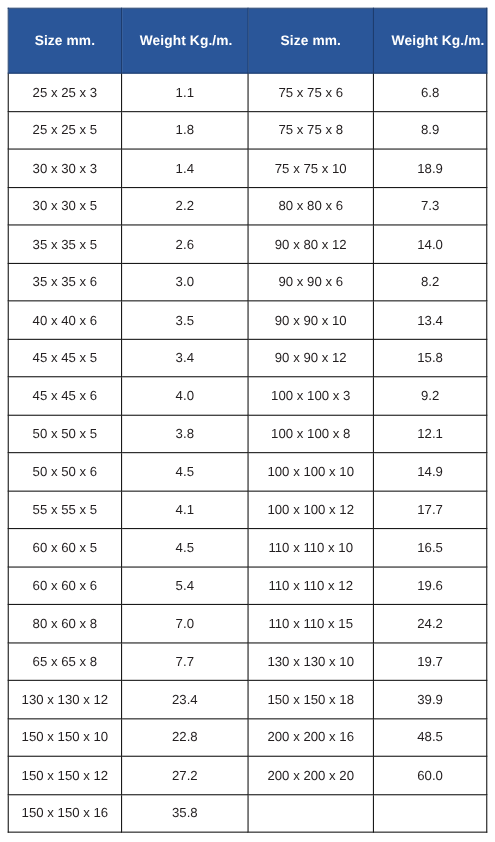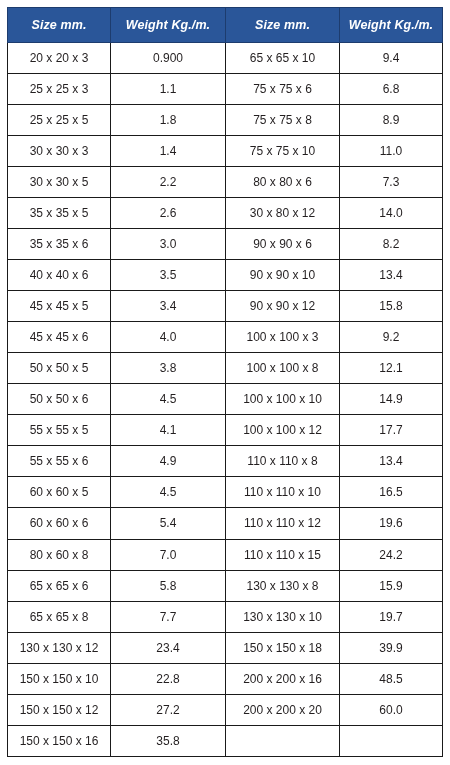--- a/index.html
+++ b/index.html
@@ -32,25 +32,24 @@
   table.angle-weight-table col.c3 { width: 114px; }
   table.angle-weight-table col.c4 { width: 103px; }
 
   thead tr.header-row th {
     background: #2a5699;
     color: #ffffff;
     font-size: 12.5px;
     font-weight: bold;
     text-align: center;
     height: 26px;
-    padding: 4px;
+    padding: 16px;
     border: 1px solid #1d3c6e;
     letter-spacing: 0.1px;
     white-space: nowrap;
-    font-style: italic;
   }
   tbody tr.data-row td {
     border: 1px solid #1a1a1a;
     text-align: center;
     vertical-align: middle;
     font-size: 12px;
     color: #231f20;
     height: 28px;
     padding: 0 2px;
     background: #ffffff;
@@ -74,53 +73,47 @@
     <thead>
       <tr class="header-row">
         <th>Size mm.</th>
         <th>Weight Kg./m.</th>
         <th>Size mm.</th>
         <th>Weight Kg./m.</th>
       </tr>
     </thead>
     <tbody id="table-body">
         <tr class="data-row">
-          <td>20 x 20 x 3</td>
-          <td>0.900</td>
-          <td>65 x 65 x 10</td>
-          <td>9.4</td>
-        </tr>
-        <tr class="data-row">
           <td>25 x 25 x 3</td>
           <td>1.1</td>
           <td>75 x 75 x 6</td>
           <td>6.8</td>
         </tr>
         <tr class="data-row">
           <td>25 x 25 x 5</td>
           <td>1.8</td>
           <td>75 x 75 x 8</td>
           <td>8.9</td>
         </tr>
         <tr class="data-row">
           <td>30 x 30 x 3</td>
           <td>1.4</td>
           <td>75 x 75 x 10</td>
-          <td>11.0</td>
+          <td>18.9</td>
         </tr>
         <tr class="data-row">
           <td>30 x 30 x 5</td>
           <td>2.2</td>
           <td>80 x 80 x 6</td>
           <td>7.3</td>
         </tr>
         <tr class="data-row">
           <td>35 x 35 x 5</td>
           <td>2.6</td>
-          <td>30 x 80 x 12</td>
+          <td>90 x 80 x 12</td>
           <td>14.0</td>
         </tr>
         <tr class="data-row">
           <td>35 x 35 x 6</td>
           <td>3.0</td>
           <td>90 x 90 x 6</td>
           <td>8.2</td>
         </tr>
         <tr class="data-row">
           <td>40 x 40 x 6</td>
@@ -152,48 +145,36 @@
           <td>100 x 100 x 10</td>
           <td>14.9</td>
         </tr>
         <tr class="data-row">
           <td>55 x 55 x 5</td>
           <td>4.1</td>
           <td>100 x 100 x 12</td>
           <td>17.7</td>
         </tr>
         <tr class="data-row">
-          <td>55 x 55 x 6</td>
-          <td>4.9</td>
-          <td>110 x 110 x 8</td>
-          <td>13.4</td>
-        </tr>
-        <tr class="data-row">
           <td>60 x 60 x 5</td>
           <td>4.5</td>
           <td>110 x 110 x 10</td>
           <td>16.5</td>
         </tr>
         <tr class="data-row">
           <td>60 x 60 x 6</td>
           <td>5.4</td>
           <td>110 x 110 x 12</td>
           <td>19.6</td>
         </tr>
         <tr class="data-row">
           <td>80 x 60 x 8</td>
           <td>7.0</td>
           <td>110 x 110 x 15</td>
           <td>24.2</td>
-        </tr>
-        <tr class="data-row">
-          <td>65 x 65 x 6</td>
-          <td>5.8</td>
-          <td>130 x 130 x 8</td>
-          <td>15.9</td>
         </tr>
         <tr class="data-row">
           <td>65 x 65 x 8</td>
           <td>7.7</td>
           <td>130 x 130 x 10</td>
           <td>19.7</td>
         </tr>
         <tr class="data-row">
           <td>130 x 130 x 12</td>
           <td>23.4</td>

